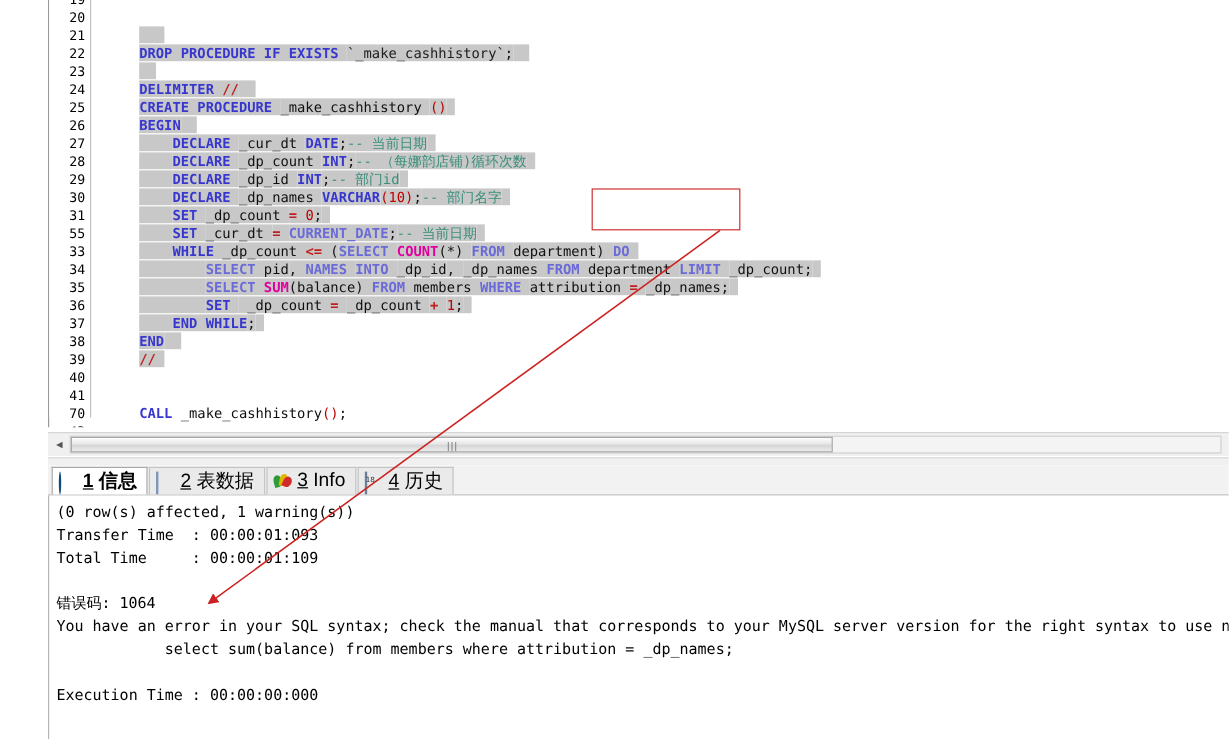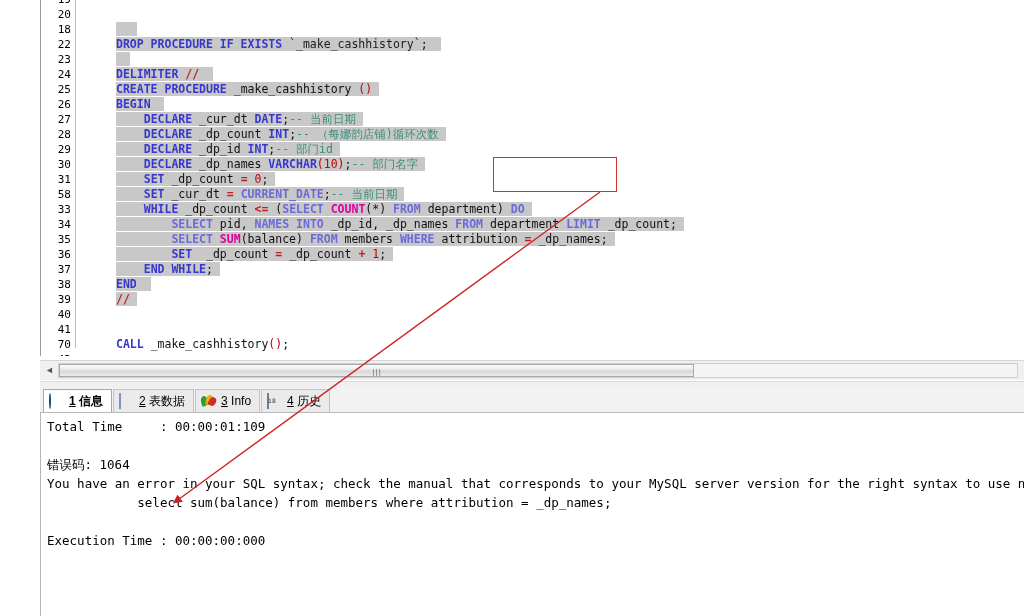--- a/index.html
+++ b/index.html
@@ -163,21 +163,21 @@
     align-items: flex-end;
     padding-left: 3px;
     box-sizing: border-box;
   }
   .tab {
     display: flex;
     align-items: center;
     gap: 5px;
     height: 23px;
     padding: 0 8px 0 5px;
-    font-size: 12px;
+    font-size: 16px;
     color: #000;
     border: 1px solid #c4c4c4;
     border-bottom: none;
     background: #eaeaea;
     margin-right: 1px;
     box-sizing: border-box;
     cursor: default;
   }
   .tab.active {
     background: #ffffff;
@@ -262,32 +262,32 @@
 </style>
 </head>
 <body>
 
 <div id="app">
 
   <div class="editor-pane">
     <div class="gutter" id="gutter" style="margin-top: -8px;">
         <div class="gutter-num">19</div>
         <div class="gutter-num">20</div>
-        <div class="gutter-num">18</div>
+        <div class="gutter-num">21</div>
         <div class="gutter-num">22</div>
         <div class="gutter-num">23</div>
         <div class="gutter-num">24</div>
         <div class="gutter-num">25</div>
         <div class="gutter-num">26</div>
         <div class="gutter-num">27</div>
         <div class="gutter-num">28</div>
         <div class="gutter-num">29</div>
         <div class="gutter-num">30</div>
         <div class="gutter-num">31</div>
-        <div class="gutter-num">58</div>
+        <div class="gutter-num">55</div>
         <div class="gutter-num">33</div>
         <div class="gutter-num">34</div>
         <div class="gutter-num">35</div>
         <div class="gutter-num">36</div>
         <div class="gutter-num">37</div>
         <div class="gutter-num">38</div>
         <div class="gutter-num">39</div>
         <div class="gutter-num">40</div>
         <div class="gutter-num">41</div>
         <div class="gutter-num">70</div>
@@ -321,20 +321,22 @@
         <div class="tab">
           <span class="ticon"><span class="icon-leaves"><i class="lf1"></i><i class="lf2"></i><i class="lf3"></i></span></span>
           <span class="tlabel"><span class="tacc">3</span> Info</span>
         </div>
         <div class="tab">
           <span class="ticon"><span class="icon-cal"></span></span>
           <span class="tlabel"><span class="tacc">4</span> 历史</span>
         </div>
       </div>
     <div class="result-body" id="resultBody">
+        <div class="res-line">(0 row(s) affected, 1 warning(s))</div>
+        <div class="res-line">Transfer Time  : 00:00:01:093</div>
         <div class="res-line">Total Time     : 00:00:01:109</div>
         <div class="res-line blank">&nbsp;</div>
         <div class="res-line">错误码: 1064</div>
         <div class="res-line">You have an error in your SQL syntax; check the manual that corresponds to your MySQL server version for the right syntax to use near '_dp_co</div>
         <div class="res-line">            select sum(balance) from members where attribution = _dp_names;</div>
         <div class="res-line blank">&nbsp;</div>
         <div class="res-line">Execution Time : 00:00:00:000</div>
       </div>
   </div>
 

